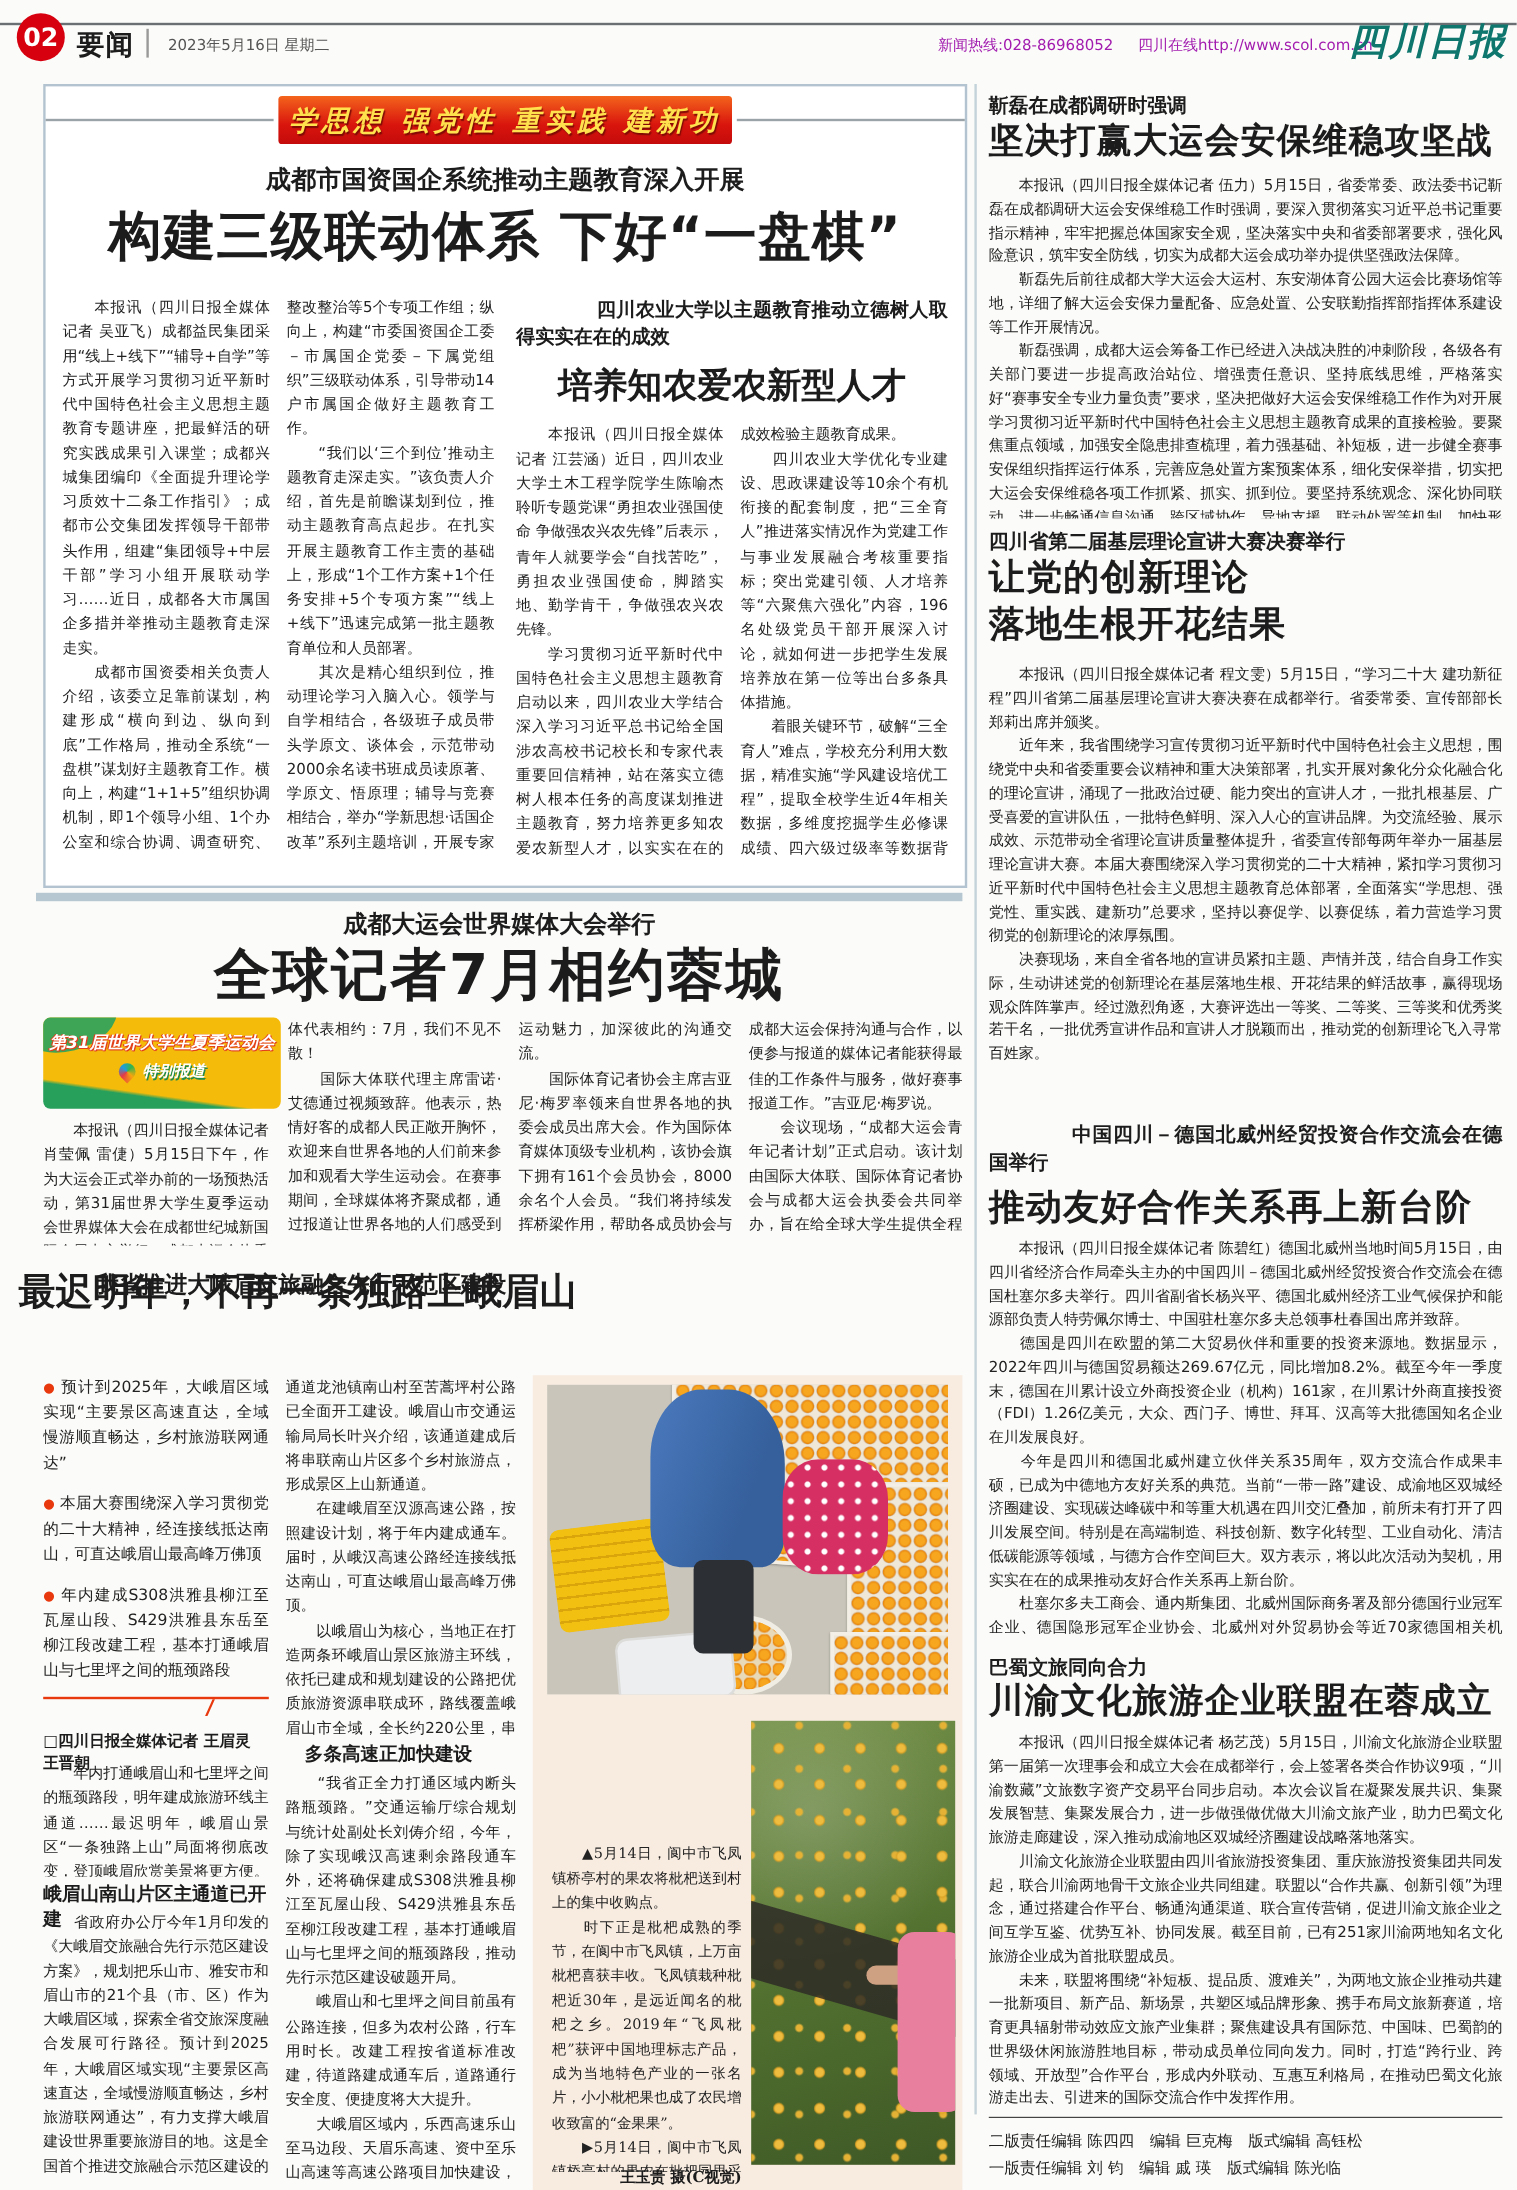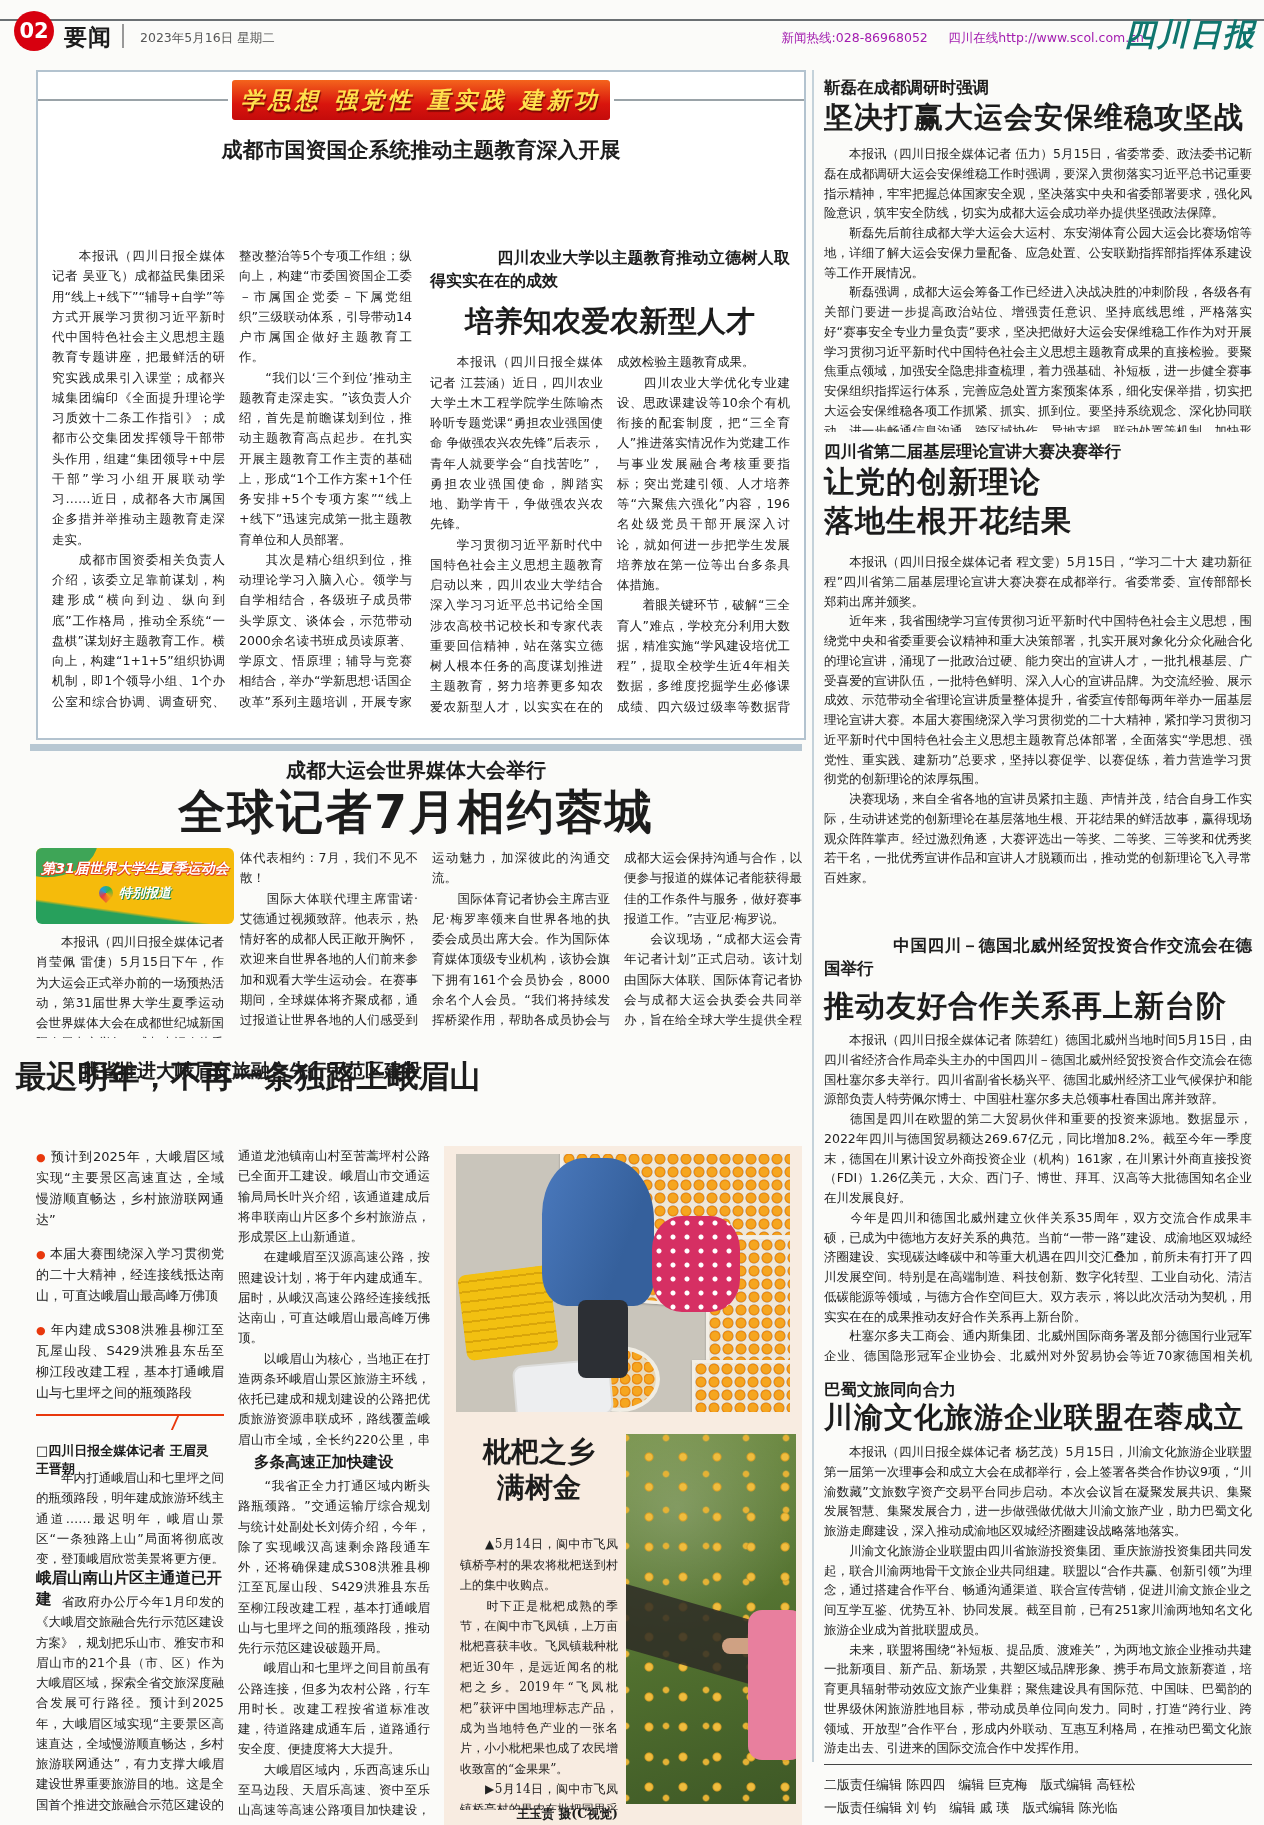--- a/index.html
+++ b/index.html
@@ -108,20 +108,21 @@
 </div>
 <div class="masthead">四川日报</div>
 
 <div class="box">
   <div class="banner-row">
     <div class="ln"></div>
     <div class="slogan">学思想 强党性 重实践 建新功</div>
     <div class="ln"></div>
   </div>
   <div class="kicker1">成都市国资国企系统推动主题教育深入开展</div>
+  <div class="hl1">构建三级联动体系 下好“一盘棋”</div>
   <div class="box-body">
     <div class="half">
       <div class="bt flow2" style="height:100%;">　　本报讯（四川日报全媒体记者 吴亚飞）成都益民集团采用“线上+线下”“辅导+自学”等方式开展学习贯彻习近平新时代中国特色社会主义思想主题教育专题讲座，把最鲜活的研究实践成果引入课堂；成都兴城集团编印《全面提升理论学习质效十二条工作指引》；成都市公交集团发挥领导干部带头作用，组建“集团领导+中层干部”学习小组开展联动学习……近日，成都各大市属国企多措并举推动主题教育走深走实。
 　　成都市国资委相关负责人介绍，该委立足靠前谋划，构建形成“横向到边、纵向到底”工作格局，推动全系统“一盘棋”谋划好主题教育工作。横向上，构建“1+1+5”组织协调机制，即1个领导小组、1个办公室和综合协调、调查研究、整改整治等5个专项工作组；纵向上，构建“市委国资国企工委－市属国企党委－下属党组织”三级联动体系，引导带动14户市属国企做好主题教育工作。
 　　“我们以‘三个到位’推动主题教育走深走实。”该负责人介绍，首先是前瞻谋划到位，推动主题教育高点起步。在扎实开展主题教育工作主责的基础上，形成“1个工作方案+1个任务安排+5个专项方案”“线上+线下”迅速完成第一批主题教育单位和人员部署。
 　　其次是精心组织到位，推动理论学习入脑入心。领学与自学相结合，各级班子成员带头学原文、谈体会，示范带动2000余名读书班成员读原著、学原文、悟原理；辅导与竞赛相结合，举办“学新思想·话国企改革”系列主题培训，开展专家辅导、视频讲座，发动企业举办主题教育知识竞赛、理论宣讲比赛等活动，实现以赛促学；线上线下相结合，线上依托“学习强国”等平台，丰富学习场景、拓展学习内容，线下依托主题党日、“三会一课”、读书班等载体，围绕“深化国资国企改革”等5个方面开展集中研讨190余场。
 　　最后是全效落实到位，推动主题教育深入开展。成都市国资国企系统结合国资国企改革实际，提出“加大国企科技创新力度，助力产业建圈强链”等13个调研方向；成都市国资委确定“全面构建国资监管新格局”等调研课题7个，调研点位16处；成都各市属国企确定调研课题269个，调研点位468处。截至目前，全系统已深入一线开展调研228人次。
 　　成都市国资委相关负责人表示，下一步将抓实每月集中学习、专题研讨，组织党员干部开展现场教学；指导各级领导班子成员深入一线开展调查研究，着力形成一批高质量调研成果；坚持“刀刃向内”抓整改，扎实开展国资国企监督管理突出问题专项整治，动态完善问题清单并闭环整改。</div>
     </div>
     <div class="half">
@@ -188,22 +189,20 @@
     <div class="crate" style="left:250px;top:82px;width:88px;height:130px;"></div>
     <div class="crate" style="left:150px;top:88px;width:96px;height:56px;transform:rotate(4deg);"></div>
     <div class="crate" style="left:236px;top:206px;width:102px;height:52px;"></div>
     <div style="position:absolute;left:124px;top:192px;width:72px;height:58px;border-radius:50%;border:4px solid #f0ede4;background:radial-gradient(circle at 5px 5px,#f6a61f 3.5px,#e8860f 5px,transparent 6px) 0 0/12px 12px,#e8d9b9;"></div>
     <div style="position:absolute;left:6px;top:116px;width:92px;height:86px;border-radius:8px;transform:rotate(-7deg);background:repeating-linear-gradient(0deg,#f2c011 0 8px,#d9a50a 8px 10px),repeating-linear-gradient(90deg,rgba(0,0,0,0) 0 8px,rgba(140,95,0,.35) 8px 10px),#f2c011;"></div>
     <div style="position:absolute;left:58px;top:208px;width:94px;height:52px;border-radius:10px;transform:rotate(-5deg);background:#edeef0;border:2px solid #dcdcda;"></div>
     <div style="position:absolute;left:86px;top:4px;width:112px;height:148px;border-radius:38% 42% 18% 22%;background:linear-gradient(110deg,#4a79bd,#35609c 70%);"></div>
     <div style="position:absolute;left:122px;top:146px;width:50px;height:78px;background:#2c2f34;border-radius:8px;"></div>
     <div style="position:absolute;left:196px;top:62px;width:88px;height:96px;border-radius:34%;background:radial-gradient(circle,#ffffff 2px,transparent 3px) 0 0/14px 14px,#d62f63;"></div>
   </div>
-  <div class="ptitle">枇杷之乡
-满树金</div>
   <div class="pcap">
     <span>　　▲5月14日，阆中市飞凤镇桥亭村的果农将枇杷送到村上的集中收购点。</span>
     <span>　　时下正是枇杷成熟的季节，在阆中市飞凤镇，上万亩枇杷喜获丰收。飞凤镇栽种枇杷近30年，是远近闻名的枇杷之乡。2019年“飞凤枇杷”获评中国地理标志产品，成为当地特色产业的一张名片，小小枇杷果也成了农民增收致富的“金果果”。</span>
     <span>　　▶5月14日，阆中市飞凤镇桥亭村的果农在枇杷园里采摘枇杷。</span>
   </div>
   <div class="pcredit">王玉贵 摄(C视觉)</div>
   <div class="photoB">
     <div class="mulch"></div>
     <div class="pinkarm"></div>
     <div class="pinkp"></div>

